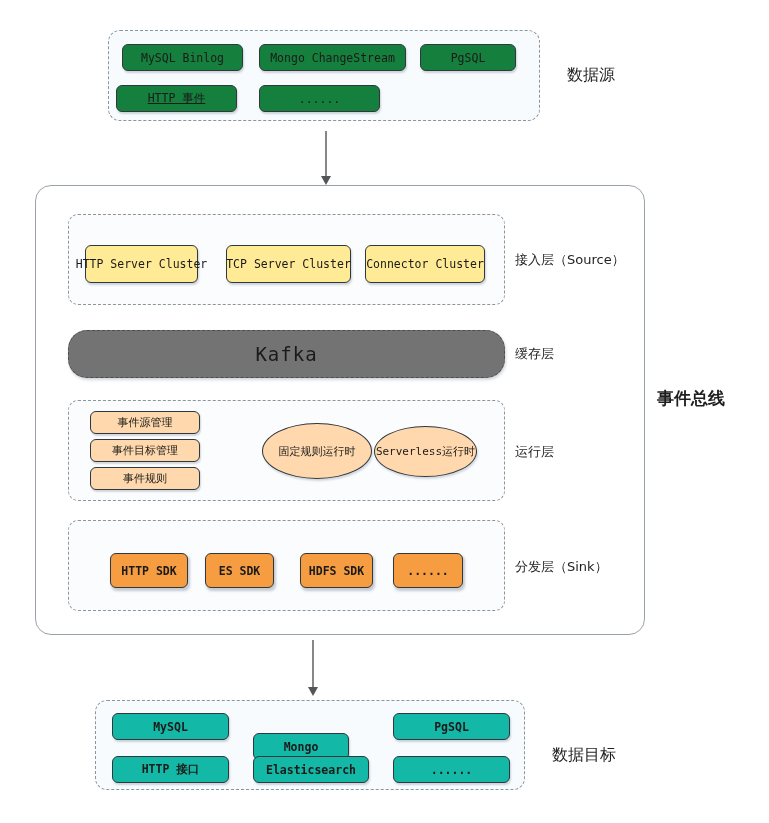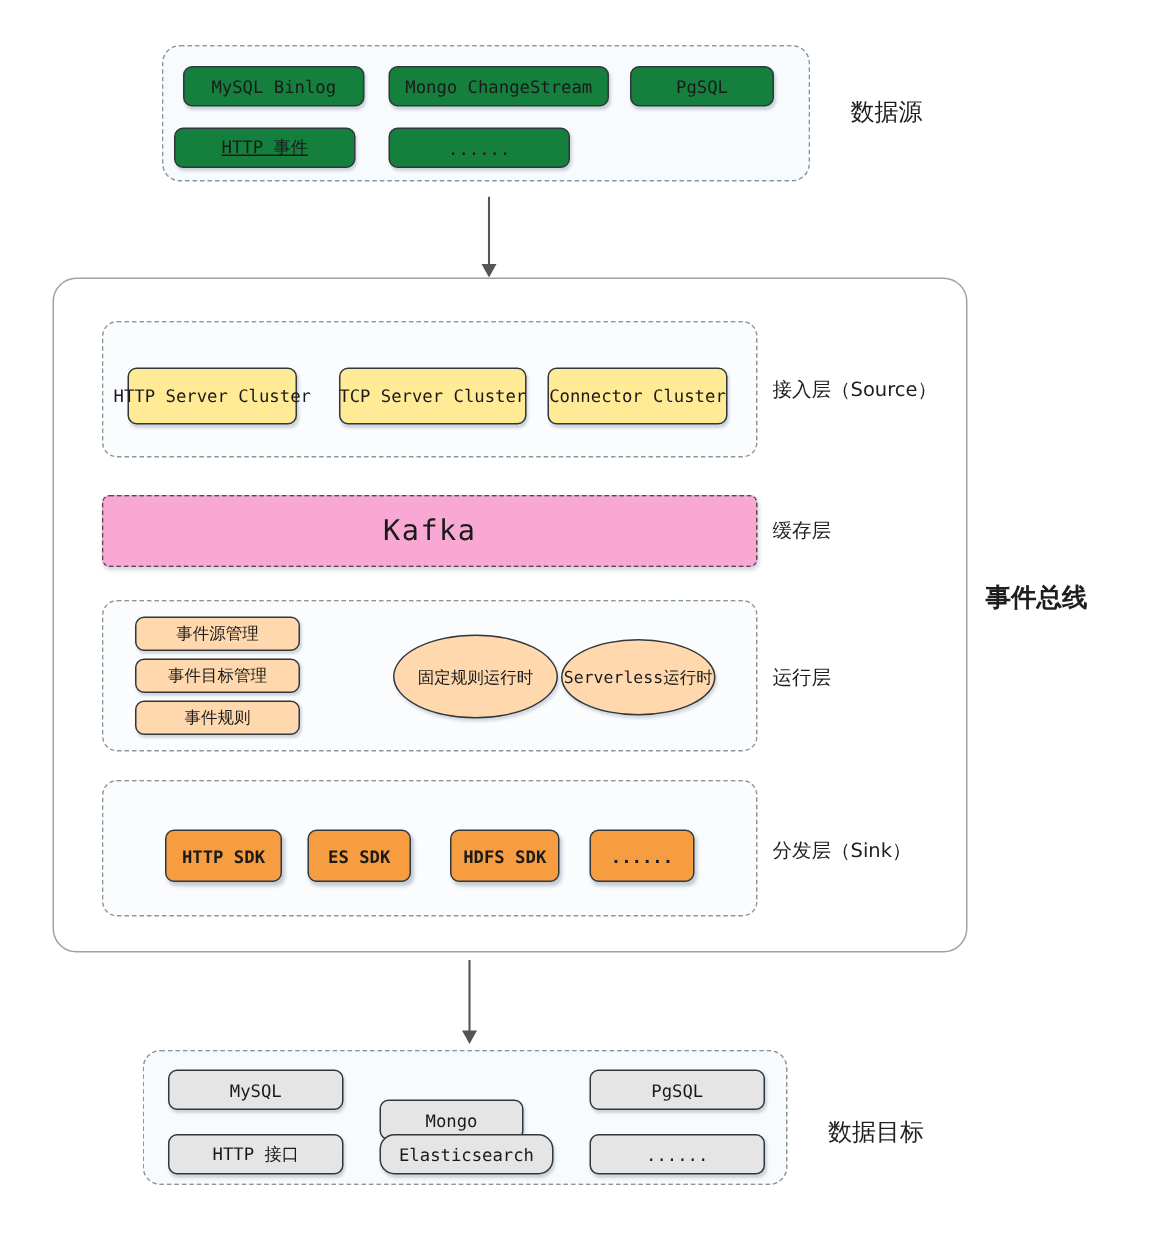--- a/index.html
+++ b/index.html
@@ -13,24 +13,24 @@
 
   
   .node{position:absolute;display:flex;align-items:center;justify-content:center;
         border:1.3px solid #30373d;border-radius:6px;box-sizing:border-box;
         font-family:"DejaVu Sans Mono","DejaVu Sans",monospace;font-size:11.5px;
         color:#1a1a1a;box-shadow:1px 2px 2px rgba(70,90,110,0.25);white-space:nowrap;}
   .grayblue{background:#15803d;}
   .yellow{background:#ffeb95;}
   .peach{background:#ffd9ad;box-shadow:1px 1.5px 1.5px rgba(70,90,110,0.22);font-size:11px;}
   .orange{background:#f79d41;font-weight:bold;box-shadow:1.5px 2.5px 2.5px rgba(70,90,110,0.3);}
-  .blue{background:#e5e5e5;}
+  .blue{background:#14b8a6;font-weight:bold;}
 
   .kafka{position:absolute;display:flex;align-items:center;justify-content:center;
-         background:#f9a8d4;border:1.6px dashed #4d4d4d;border-radius:5px;box-sizing:border-box;
+         background:#737373;border:1.6px dashed #4d4d4d;border-radius:19px;box-sizing:border-box;
          font-family:"DejaVu Sans Mono","DejaVu Sans",monospace;font-size:19px;letter-spacing:1px;
          color:#1a1a1a;box-shadow:1px 2px 3px rgba(70,90,110,0.25);}
 
   .ellipse{position:absolute;display:flex;align-items:center;justify-content:center;
            background:#ffd9ad;border:1.3px solid #30373d;border-radius:50%;box-sizing:border-box;
            font-family:"DejaVu Sans Mono","DejaVu Sans",monospace;font-size:11px;color:#1a1a1a;
            box-shadow:1px 2px 2px rgba(70,90,110,0.22);white-space:nowrap;}
 
   
   .section-label{position:absolute;font-size:16px;color:#1e1e1e;white-space:nowrap;margin-top:18px;}
@@ -91,18 +91,18 @@
     <line x1="10" y1="0" x2="10" y2="48" stroke="#555" stroke-width="1.4"></line>
     <polygon points="5,47 15,47 10,56" fill="#555"></polygon>
   </svg>
 
   <div class="dashed-container" style="left:95px;top:700px;width:430px;height:90px;"></div>
 
   <div class="node blue" style="left:112px;top:713px;width:117px;height:27px;">MySQL</div>
   <div class="node blue" style="left:253px;top:733px;width:96px;height:27px;">Mongo</div>
   <div class="node blue" style="left:393px;top:713px;width:117px;height:27px;">PgSQL</div>
   <div class="node blue" style="left:112px;top:756px;width:117px;height:27px;">HTTP 接口</div>
-  <div class="node blue" style="left:253px;top:756px;width:116px;height:27px;border-radius:10px;">Elasticsearch</div>
+  <div class="node blue" style="left:253px;top:756px;width:116px;height:27px;">Elasticsearch</div>
   <div class="node blue" style="left:393px;top:756px;width:117px;height:27px;">......</div>
 
   <div class="section-label" style="left:552px;top:727px;">数据目标</div>
 
 </div>
 
 </body></html>

